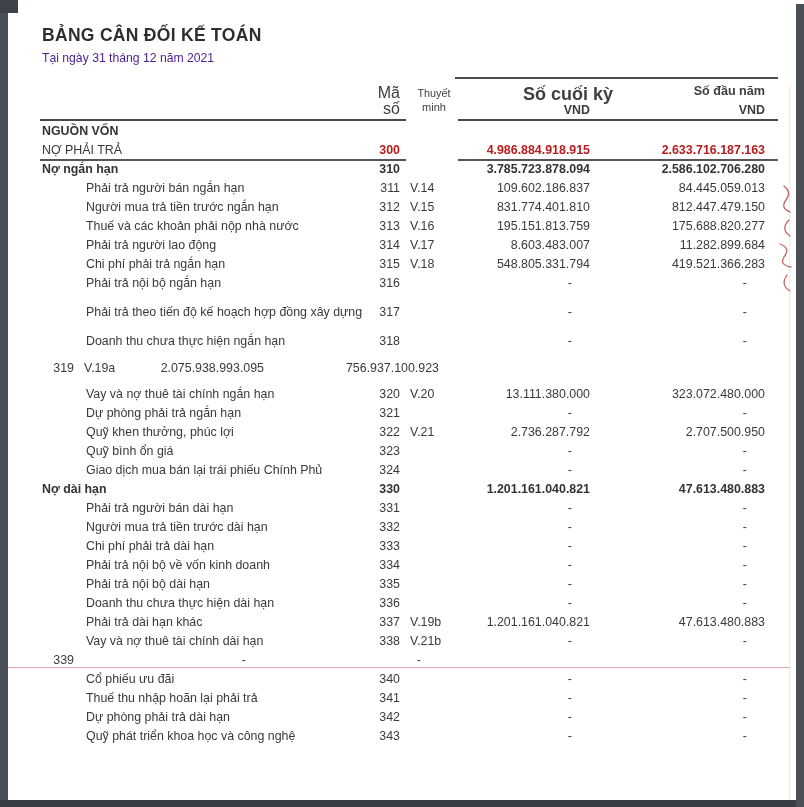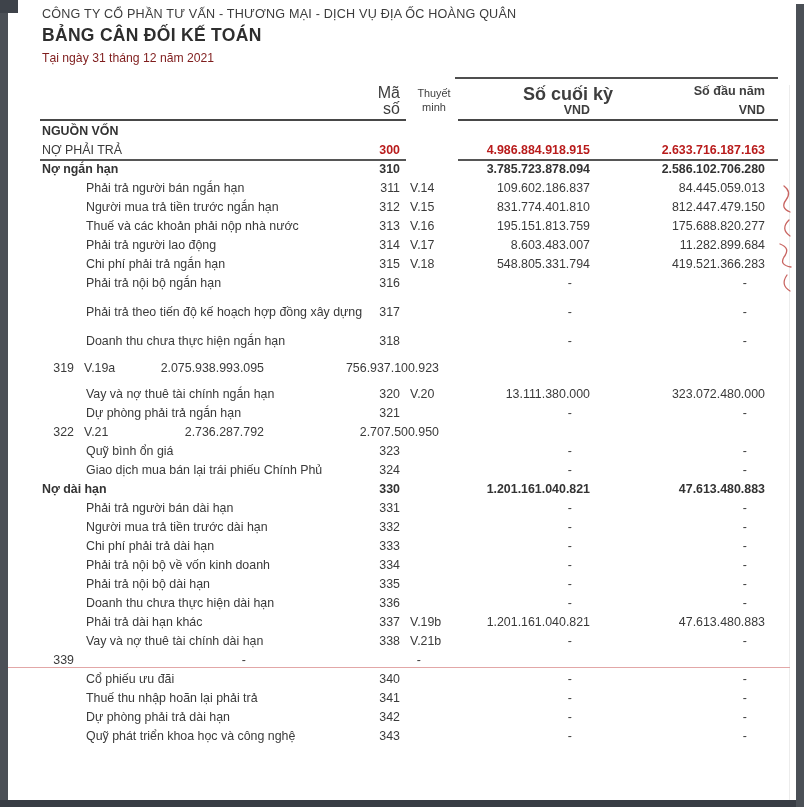--- a/index.html
+++ b/index.html
@@ -14,21 +14,21 @@
   
   .edge-left{position:absolute;left:0;top:0;width:8px;height:807px;background:#4b5056;}
   .edge-corner{position:absolute;left:0;top:0;width:18px;height:13px;background:#3e434a;}
   .edge-right{position:absolute;right:0;top:4px;width:8px;height:803px;background:#4b5056;}
   .edge-bottom{position:absolute;left:0;bottom:0;width:796px;height:7px;background:#383d44;}
   .page-shadow{position:absolute;left:789px;top:85px;width:1px;height:715px;background:#ececec;}
 
   
   .company{position:absolute;left:42px;top:7px;font-size:12.6px;color:#3c3c3c;letter-spacing:.2px;white-space:nowrap;}
   .doc-title{position:absolute;left:42px;top:25px;font-size:17.5px;font-weight:bold;color:#2e2e2e;letter-spacing:.3px;white-space:nowrap;}
-  .doc-date{position:absolute;left:42px;top:51px;font-size:12.2px;color:#7f1d1d;white-space:nowrap;}
+  .doc-date{position:absolute;left:42px;top:51px;font-size:12.2px;color:#4c1d95;white-space:nowrap;}
 
   
   .h-topline{position:absolute;left:455px;top:77px;width:323px;height:2px;background:#4f4f4f;}
   .h-underline-l{position:absolute;left:40px;top:119px;width:366px;height:2px;background:#484848;}
   .h-underline-r{position:absolute;left:458px;top:119px;width:320px;height:2px;background:#484848;}
   .r300-line-l{position:absolute;left:40px;top:159px;width:366px;height:2px;background:#565656;}
   .r300-line-r{position:absolute;left:458px;top:159px;width:320px;height:2px;background:#565656;}
   .hcell{position:absolute;font-size:16px;color:#3e3e3e;white-space:nowrap;}
   .h-code1{left:368px;top:84px;width:32px;text-align:right;}
   .h-code2{left:368px;top:100px;width:32px;text-align:right;}
@@ -61,21 +61,20 @@
 <body>
 
 <div class="viewport">
 
   <div class="edge-left"></div>
   <div class="edge-corner"></div>
   <div class="edge-right"></div>
   <div class="edge-bottom"></div>
   <div class="page-shadow"></div>
 
-  <div class="company">CÔNG TY CỔ PHẦN TƯ VẤN - THƯƠNG MẠI - DỊCH VỤ ĐỊA ỐC HOÀNG QUÂN</div>
   <div class="doc-title">BẢNG CÂN ĐỐI KẾ TOÁN</div>
   <div class="doc-date">Tại ngày 31 tháng 12 năm 2021</div>
 
   <div class="h-topline"></div>
   <div class="h-underline-l"></div>
   <div class="h-underline-r"></div>
   <div class="r300-line-l"></div>
   <div class="r300-line-r"></div>
 
   <div class="hcell h-code1">Mã</div>
@@ -179,20 +178,21 @@
         <span class="c-val c-begin">323.072.480.000</span>
       </div>
       <div class="row item">
         <span class="c-label indent">Dự phòng phải trả ngắn hạn</span>
         <span class="c-code">321</span>
         <span class="c-note"></span>
         <span class="c-val dash">-</span>
         <span class="c-val c-begin dash">-</span>
       </div>
       <div class="row item">
+        <span class="c-label indent">Quỹ khen thưởng, phúc lợi</span>
         <span class="c-code">322</span>
         <span class="c-note">V.21</span>
         <span class="c-val">2.736.287.792</span>
         <span class="c-val c-begin">2.707.500.950</span>
       </div>
       <div class="row item">
         <span class="c-label indent">Quỹ bình ổn giá</span>
         <span class="c-code">323</span>
         <span class="c-note"></span>
         <span class="c-val dash">-</span>

